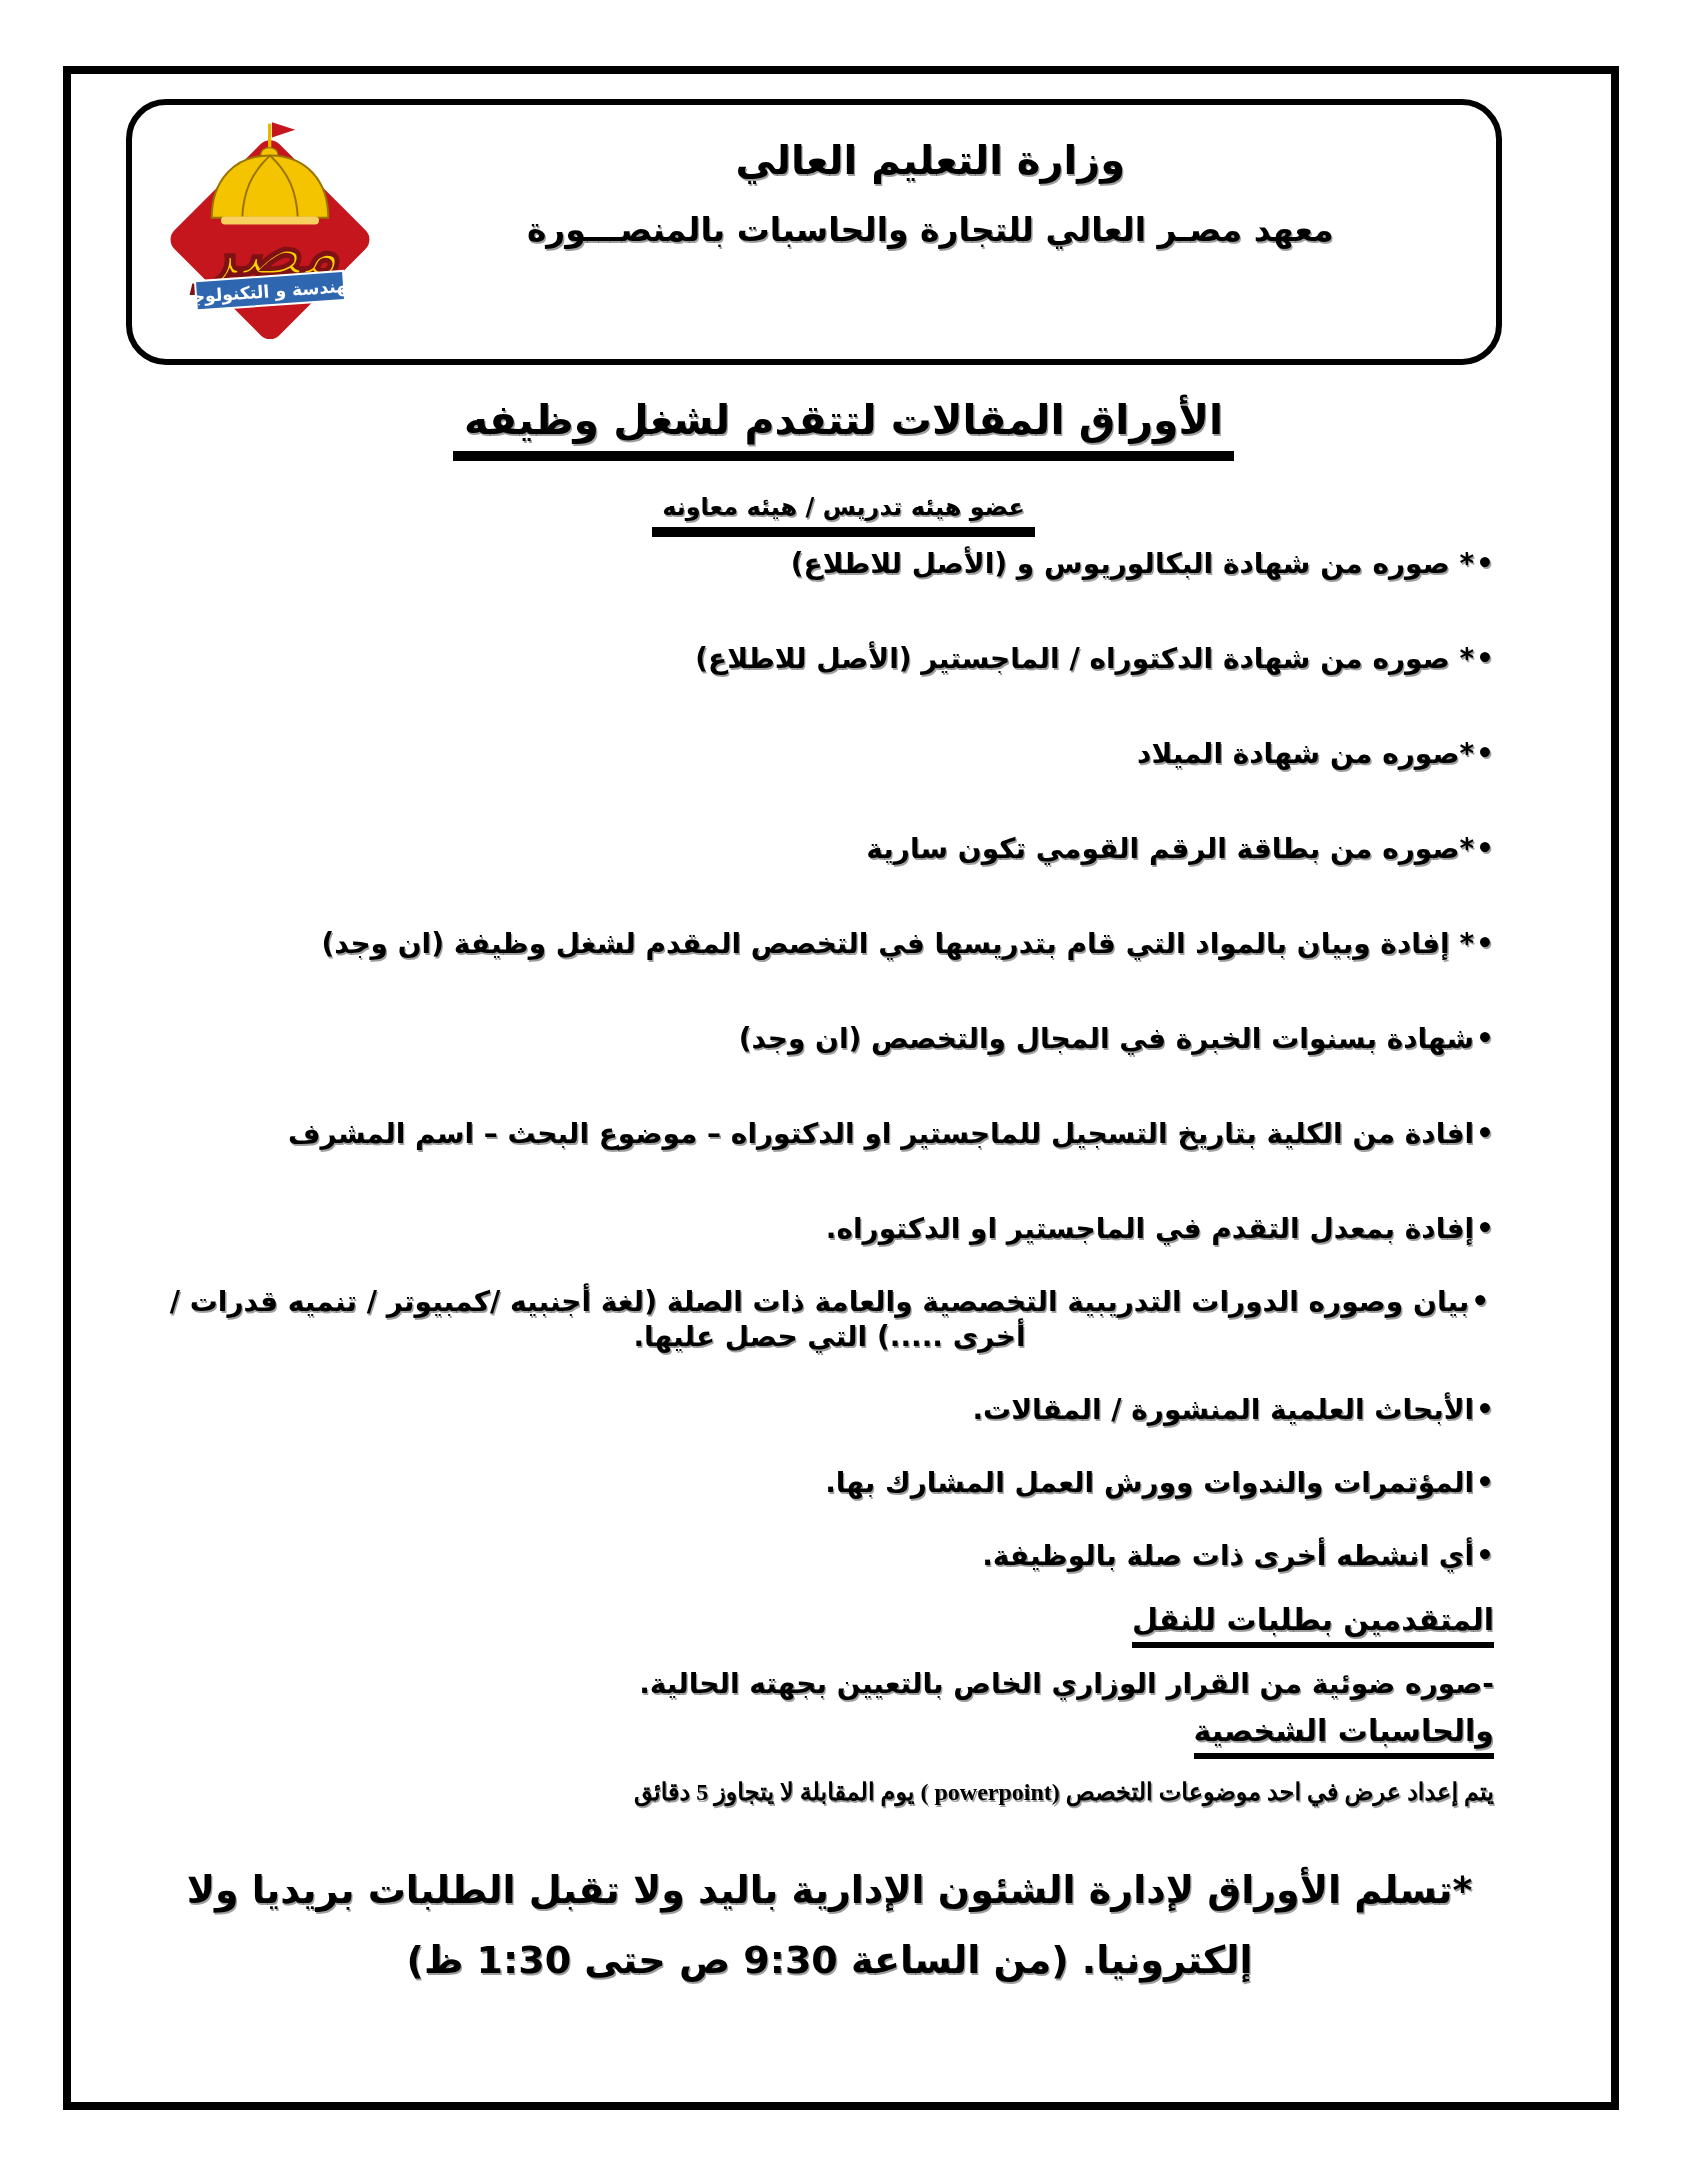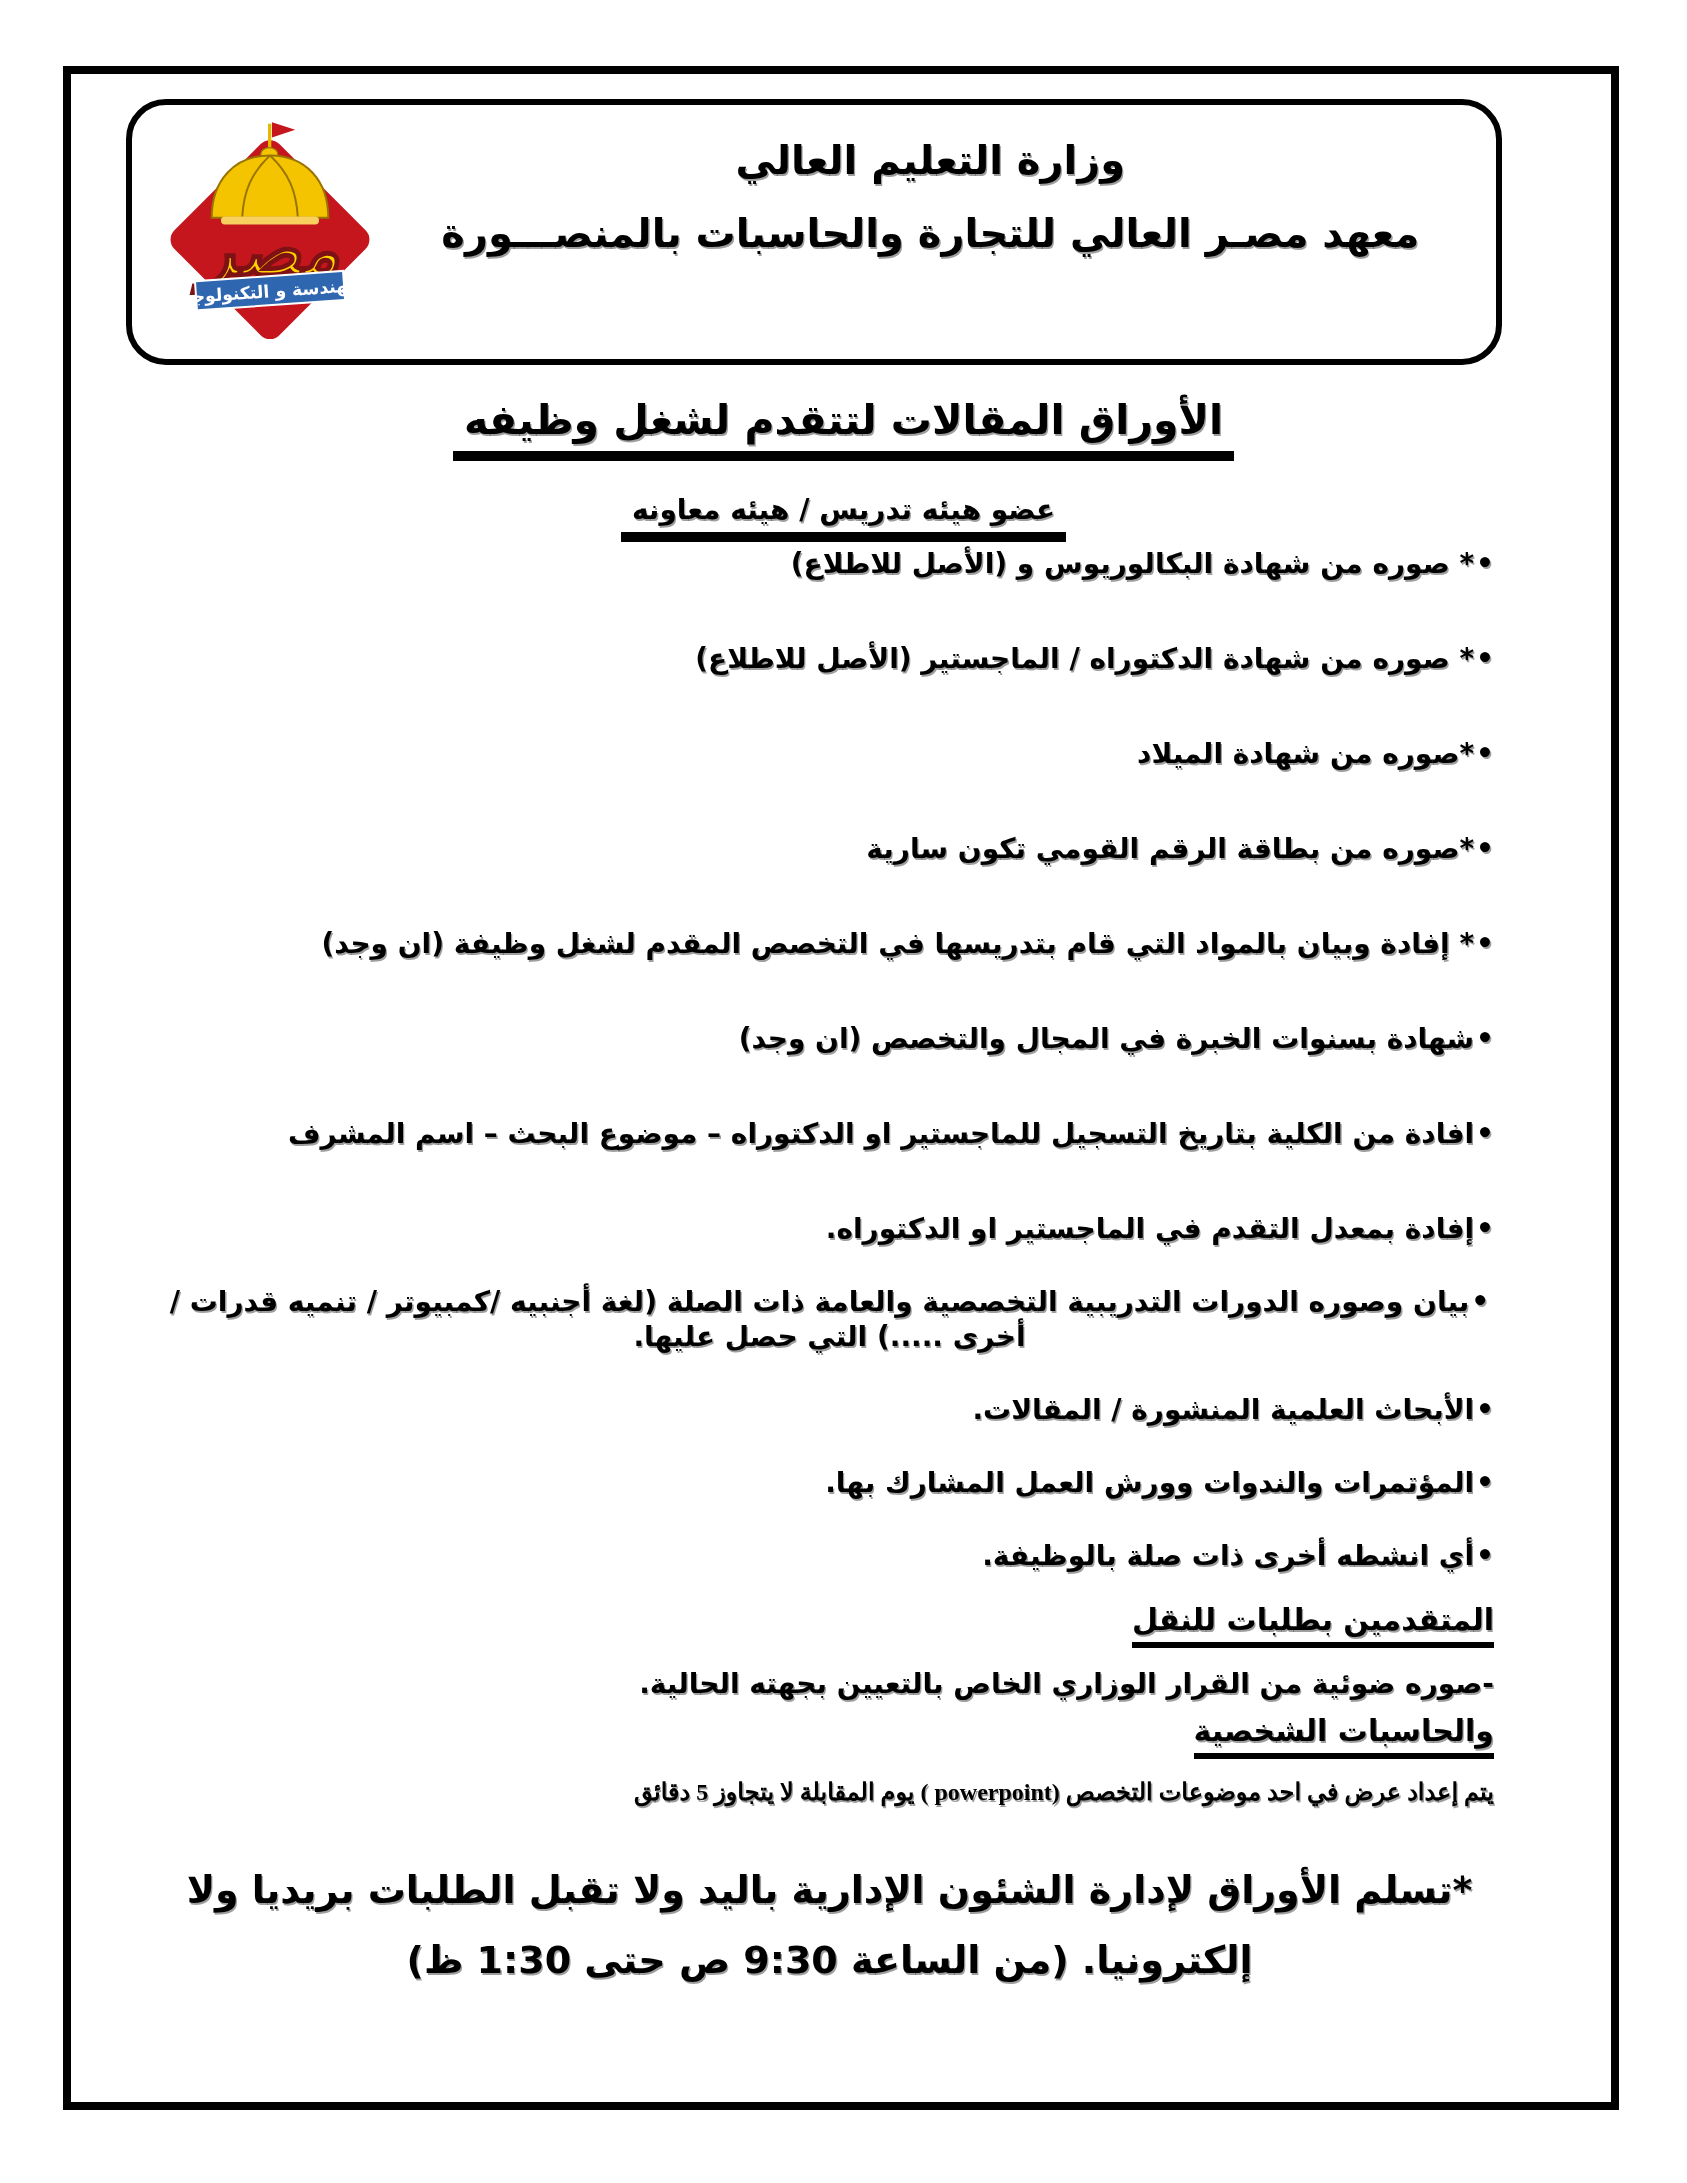--- a/index.html
+++ b/index.html
@@ -27,36 +27,36 @@
     box-sizing:border-box;
     background:#fff;
   }
   .logo{position:absolute;left:32px;top:12px;width:212px;height:232px;}
   .logo svg{width:100%;height:100%;}
   .header-text{
     position:absolute;left:251px;right:18.5px;top:32px;
     text-align:center;direction:rtl;font-weight:bold;
   }
   .header-line1{font-size:40px;margin:0 0 26.5px 0;}
-  .header-line2{font-size:40px;margin:0;}
+  .header-line2{font-size:33px;margin:0;}
 
   
   .title-block{
     position:absolute;top:396px;left:0;right:0;
     text-align:center;direction:rtl;font-weight:bold;
   }
   .title-row{margin-bottom:32px;}
   .title-row:last-child{margin-bottom:0;}
   .title-underline{
     display:inline-block;
     border-bottom:10px solid #000;
     padding:0 10.6px 6.6px 10.6px;
   }
   .title-line1{font-size:41px;}
-  .title-line2{font-size:28px;}
+  .title-line2{font-size:24px;}
 
   
   .content{
     position:absolute;top:546px;left:165px;right:193px;
     direction:rtl;text-align:right;font-weight:bold;
   }
   ul.req-list{list-style:none;margin:0;padding:0;font-size:28px;line-height:1.25;}
   ul.req-list li{margin-bottom:60px;}
   ul.req-list li:nth-child(n+8){margin-bottom:38px;}
   ul.req-list li:last-child{margin-bottom:29px;}

